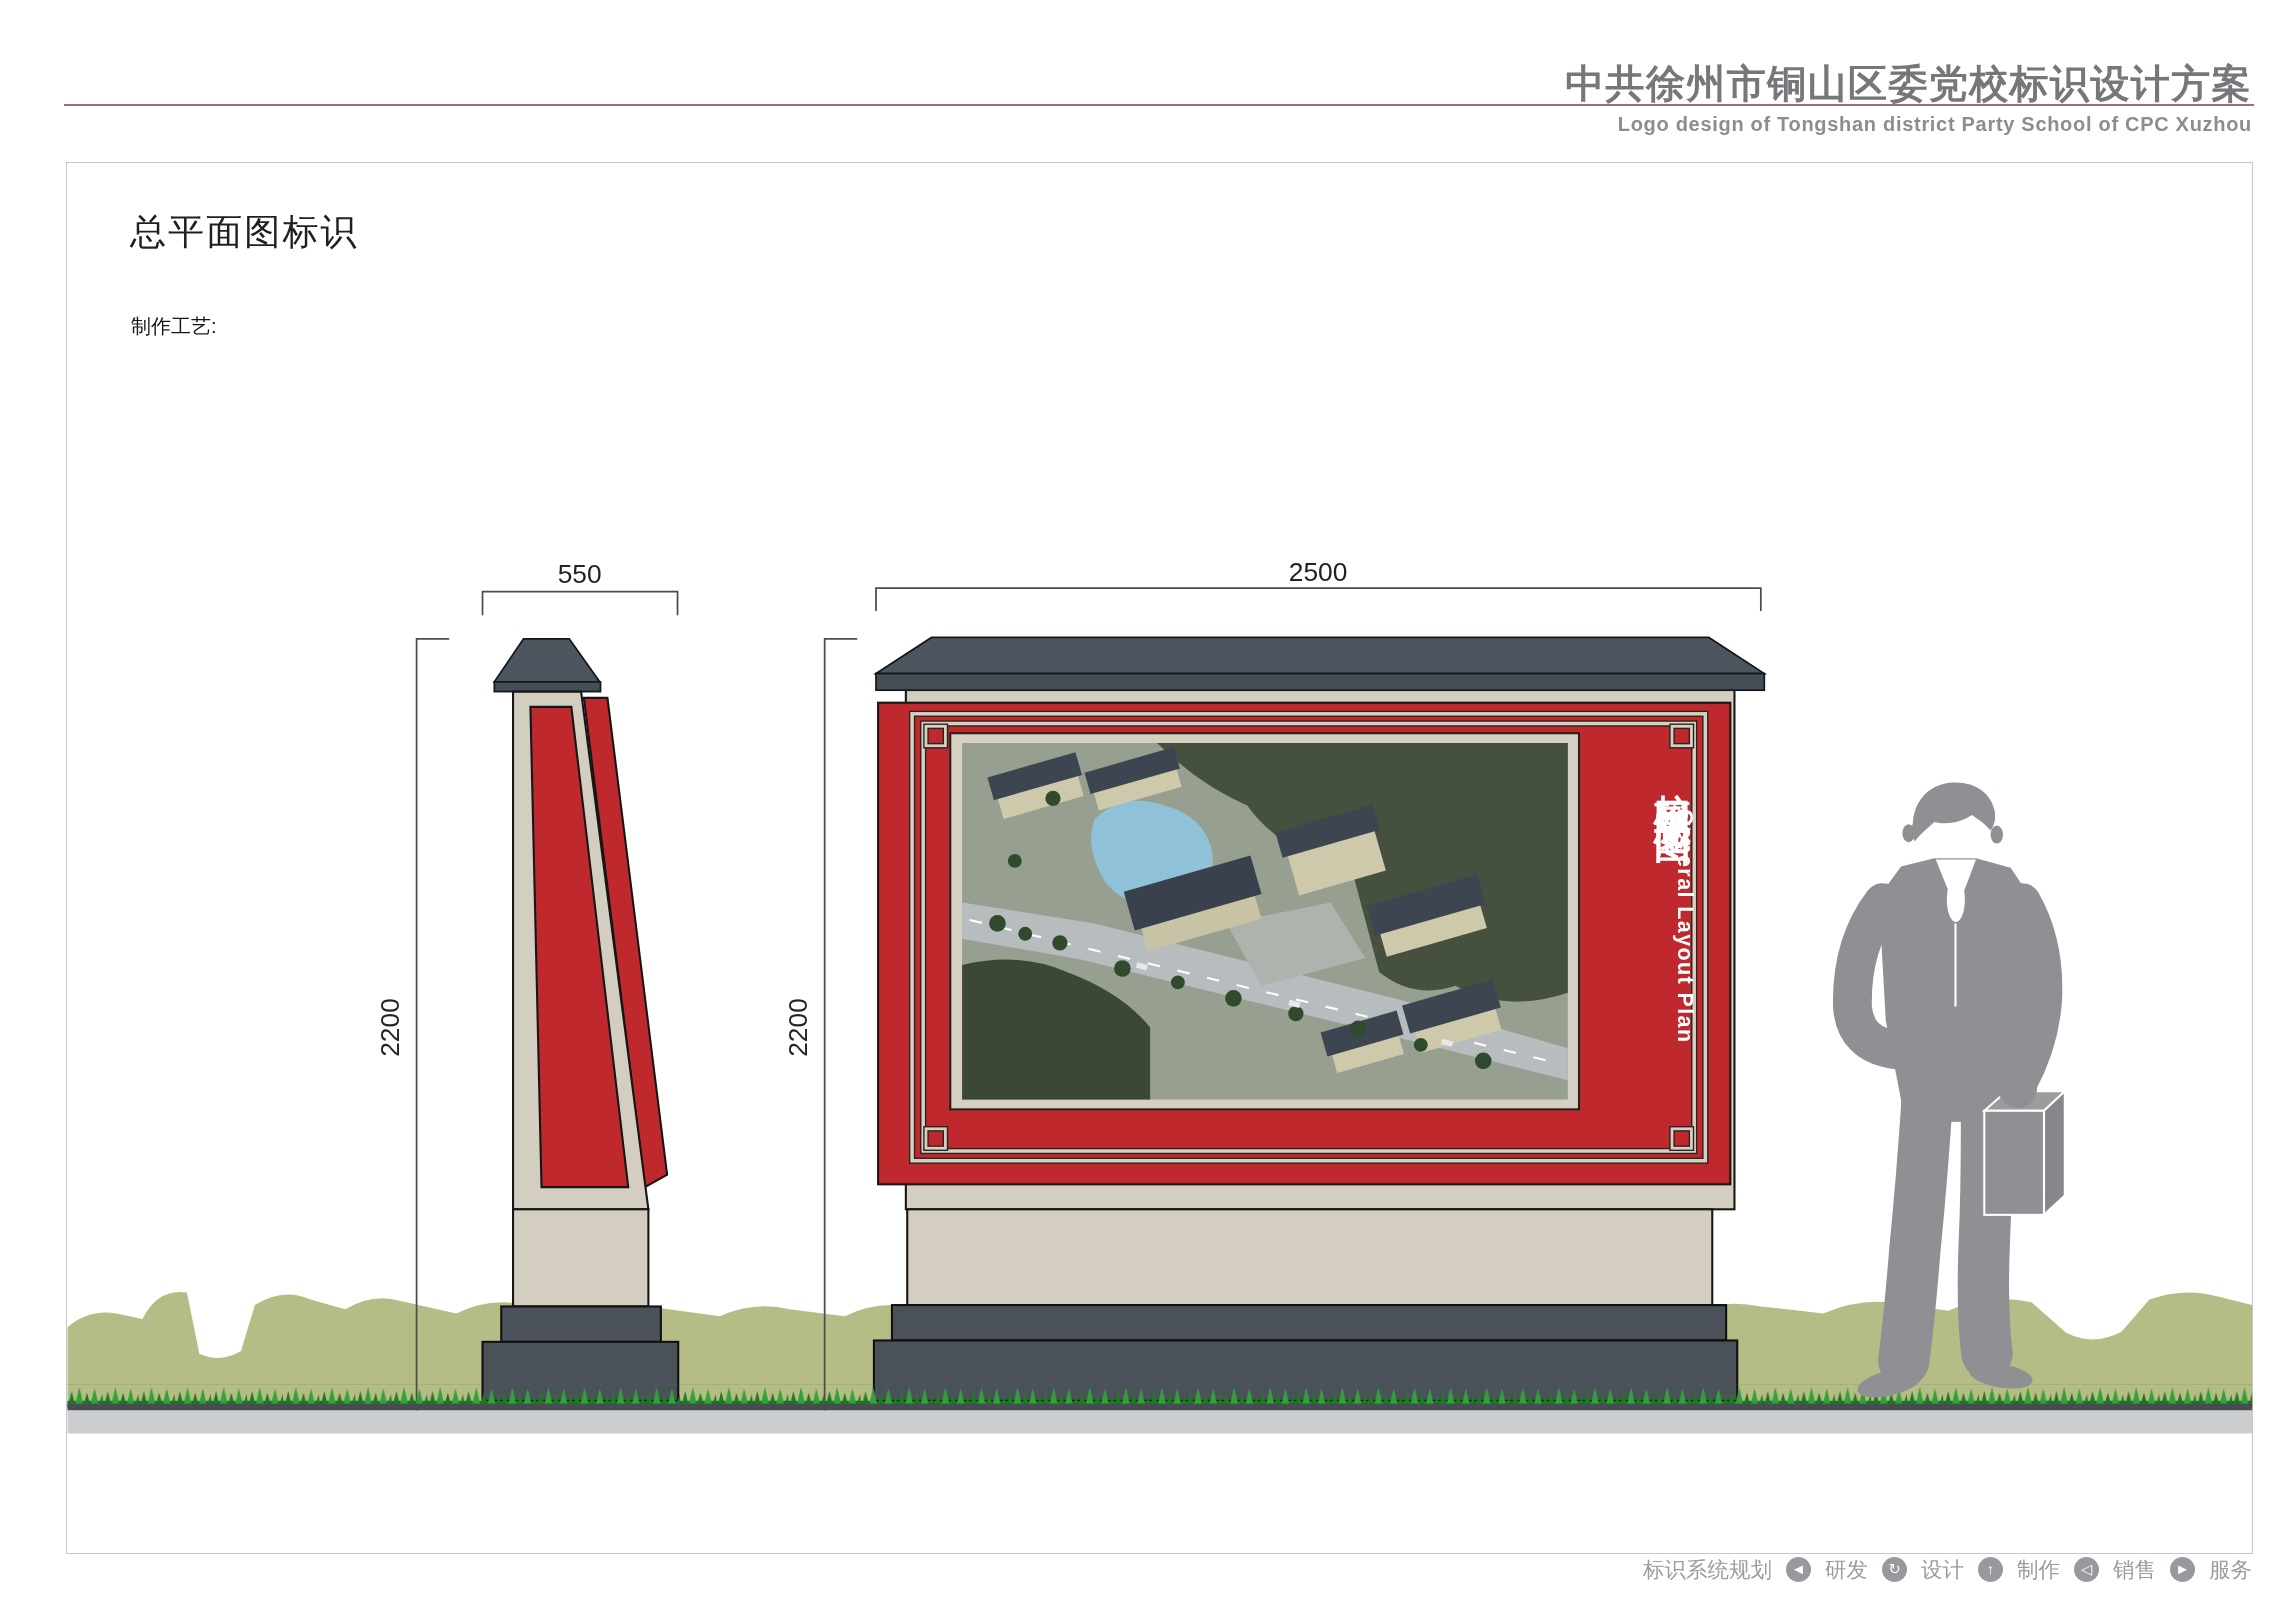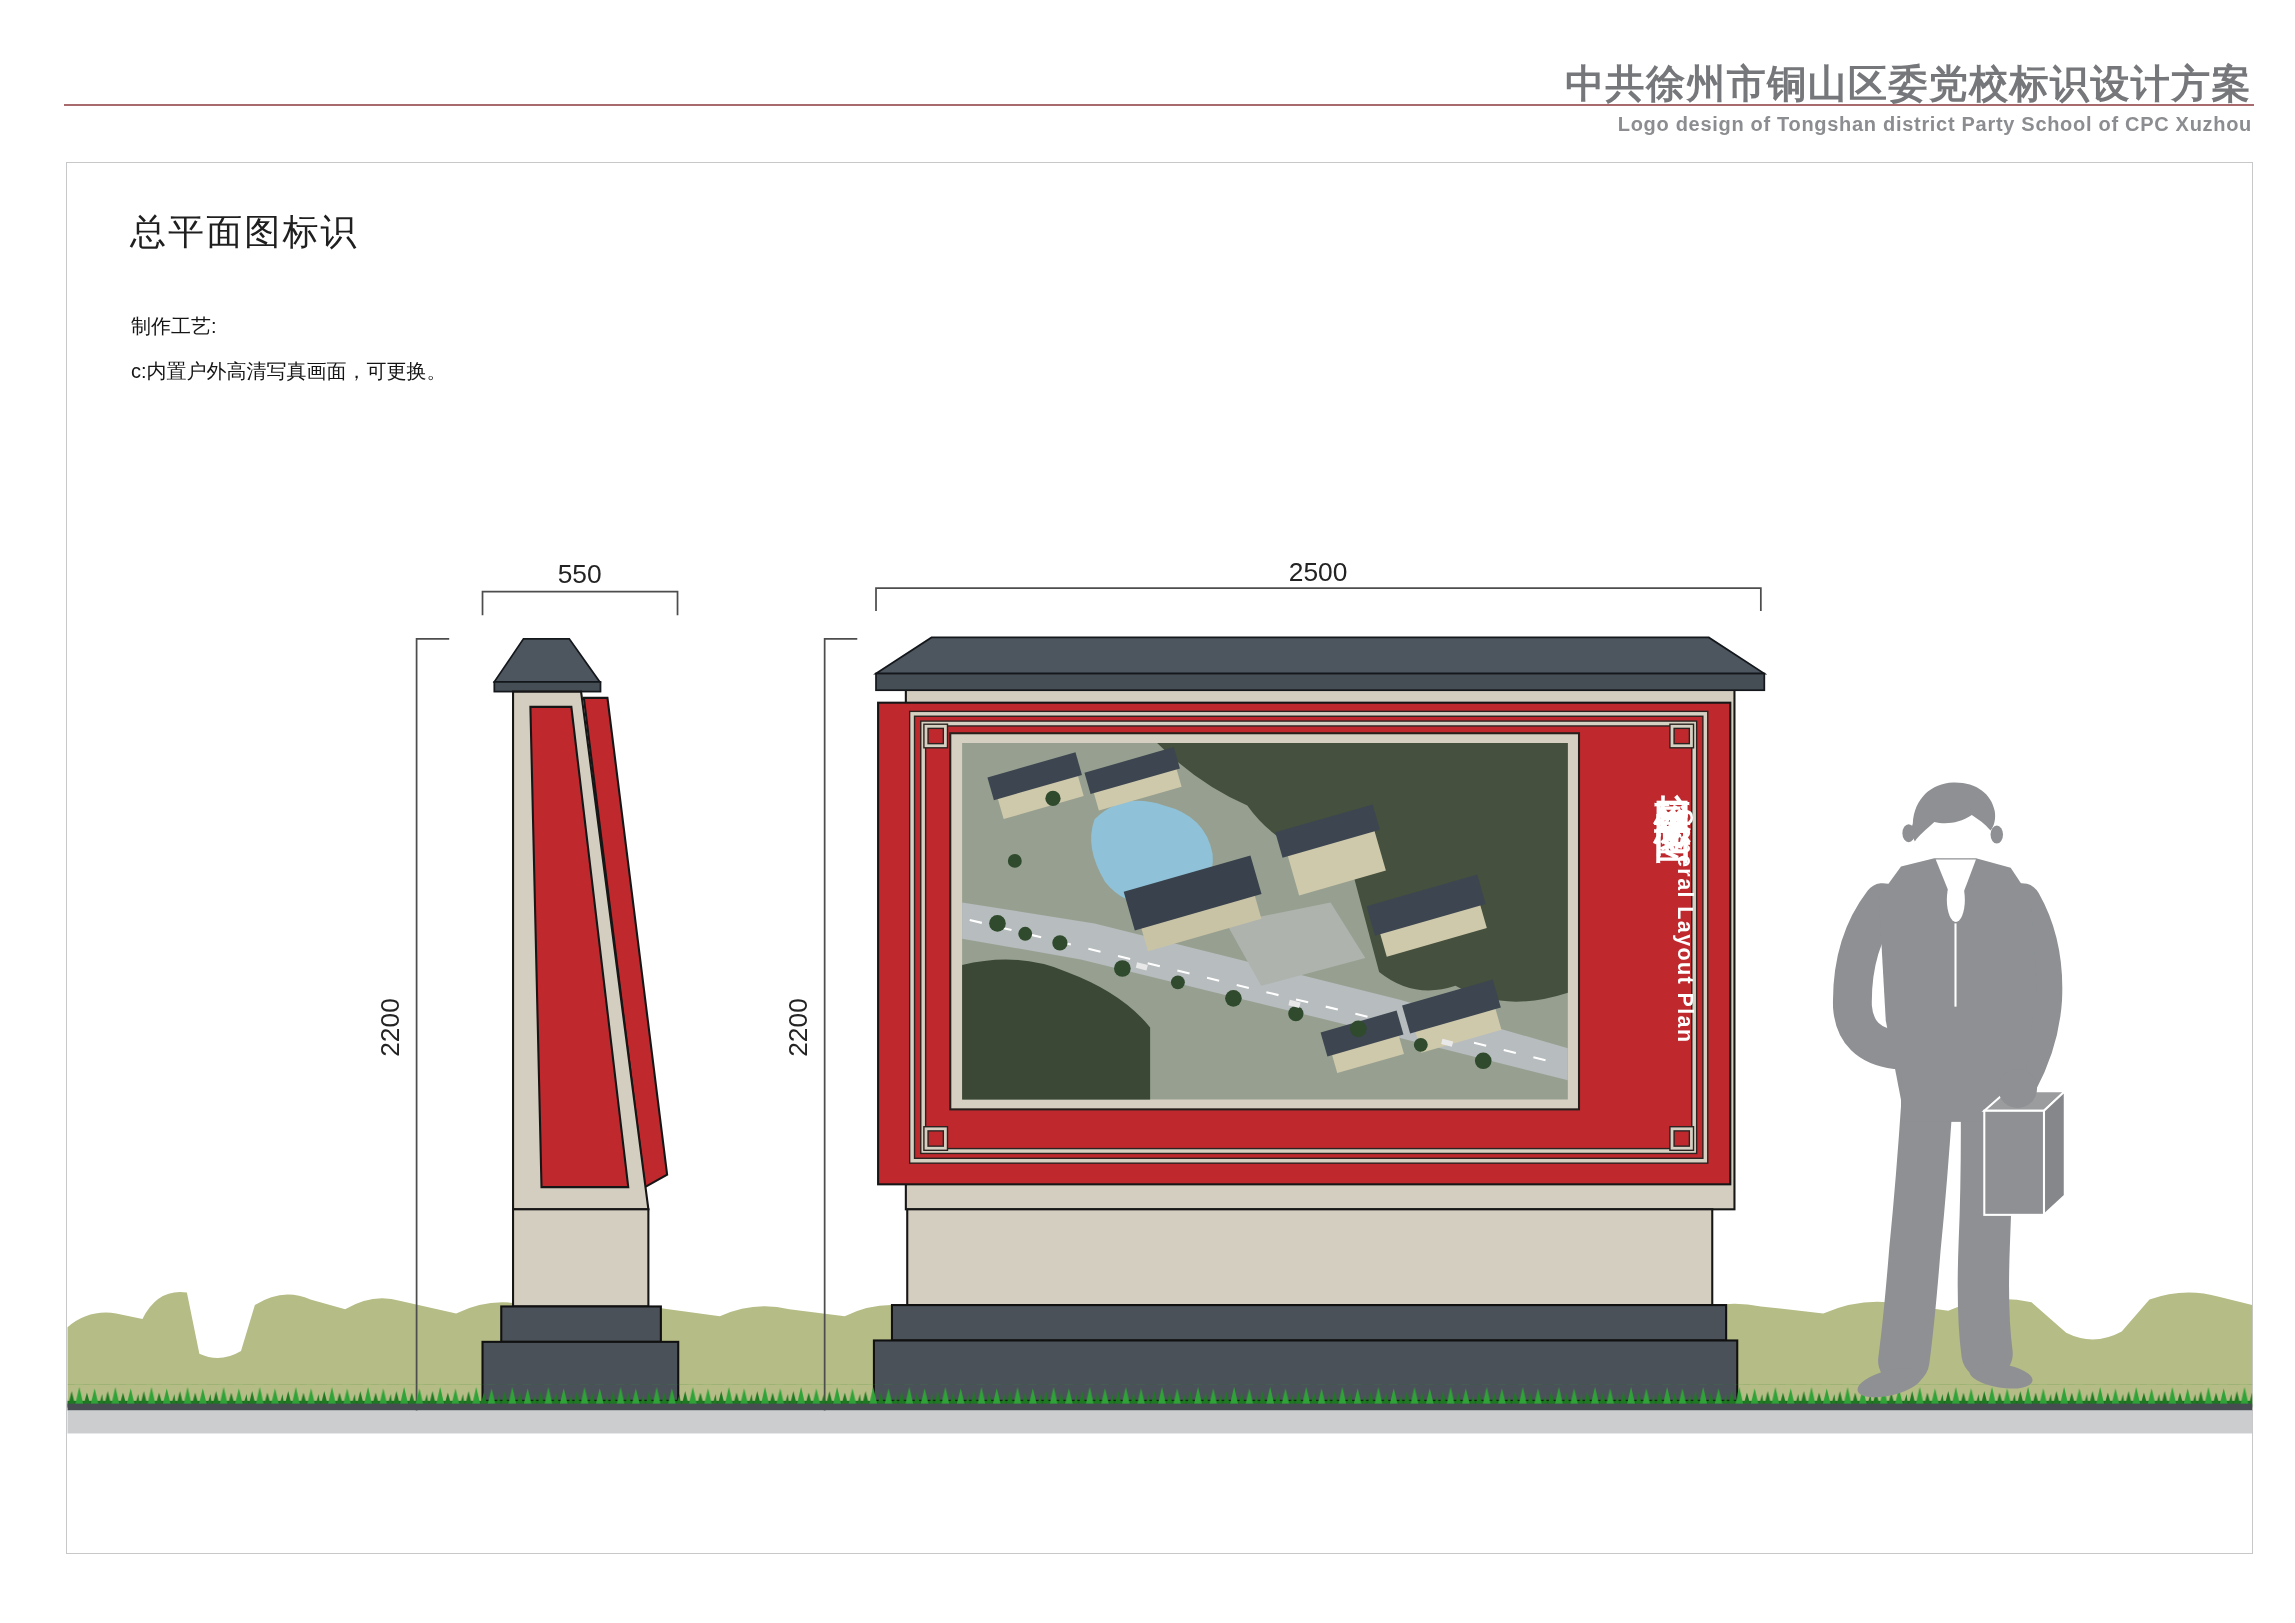--- a/index.html
+++ b/index.html
@@ -39,21 +39,20 @@
 <div id="stage">
 
   <div class="hdr-title">中共徐州市铜山区委党校标识设计方案</div>
   <div class="hdr-rule"></div>
   <div class="hdr-sub">Logo design of Tongshan district Party School of CPC Xuzhou</div>
 
   <div class="content-box"></div>
   <div class="section-title">总平面图标识</div>
   <div class="process">
     <div>制作工艺:</div>
-    <div>c:内置户外高清写真画面，可更换。</div>
   </div>
 
   <svg id="draw" viewBox="0 0 3307 2339">
     <defs>
       <clipPath id="photoclip">
           <rect x="1369" y="1070" width="873" height="514"></rect>
         </clipPath>
       <pattern id="tuft" patternUnits="userSpaceOnUse" x="80" y="1994" width="52" height="34">
         <rect x="0" y="24" width="52" height="10" fill="#1b6b1f"></rect>
         <polygon points="0,34 6,10 12,34" fill="#1e7a22"></polygon>
@@ -218,15 +217,28 @@
       </g>
       <circle cx="2890" cy="1568" r="28"></circle>
     </g>
   </svg>
 
   <div class="sign-text">
     <div class="sign-zh">校园总平面图</div>
     <div class="sign-en">General Layout Plan</div>
   </div>
 
+  <div class="footer">
+    <span>标识系统规划</span>
+    <span class="ficon">◄</span>
+    <span>研发</span>
+    <span class="ficon">↻</span>
+    <span>设计</span>
+    <span class="ficon">↑</span>
+    <span>制作</span>
+    <span class="ficon">◁</span>
+    <span>销售</span>
+    <span class="ficon">►</span>
+    <span>服务</span>
+  </div>
 
 </div>
 
 
 </body></html>

